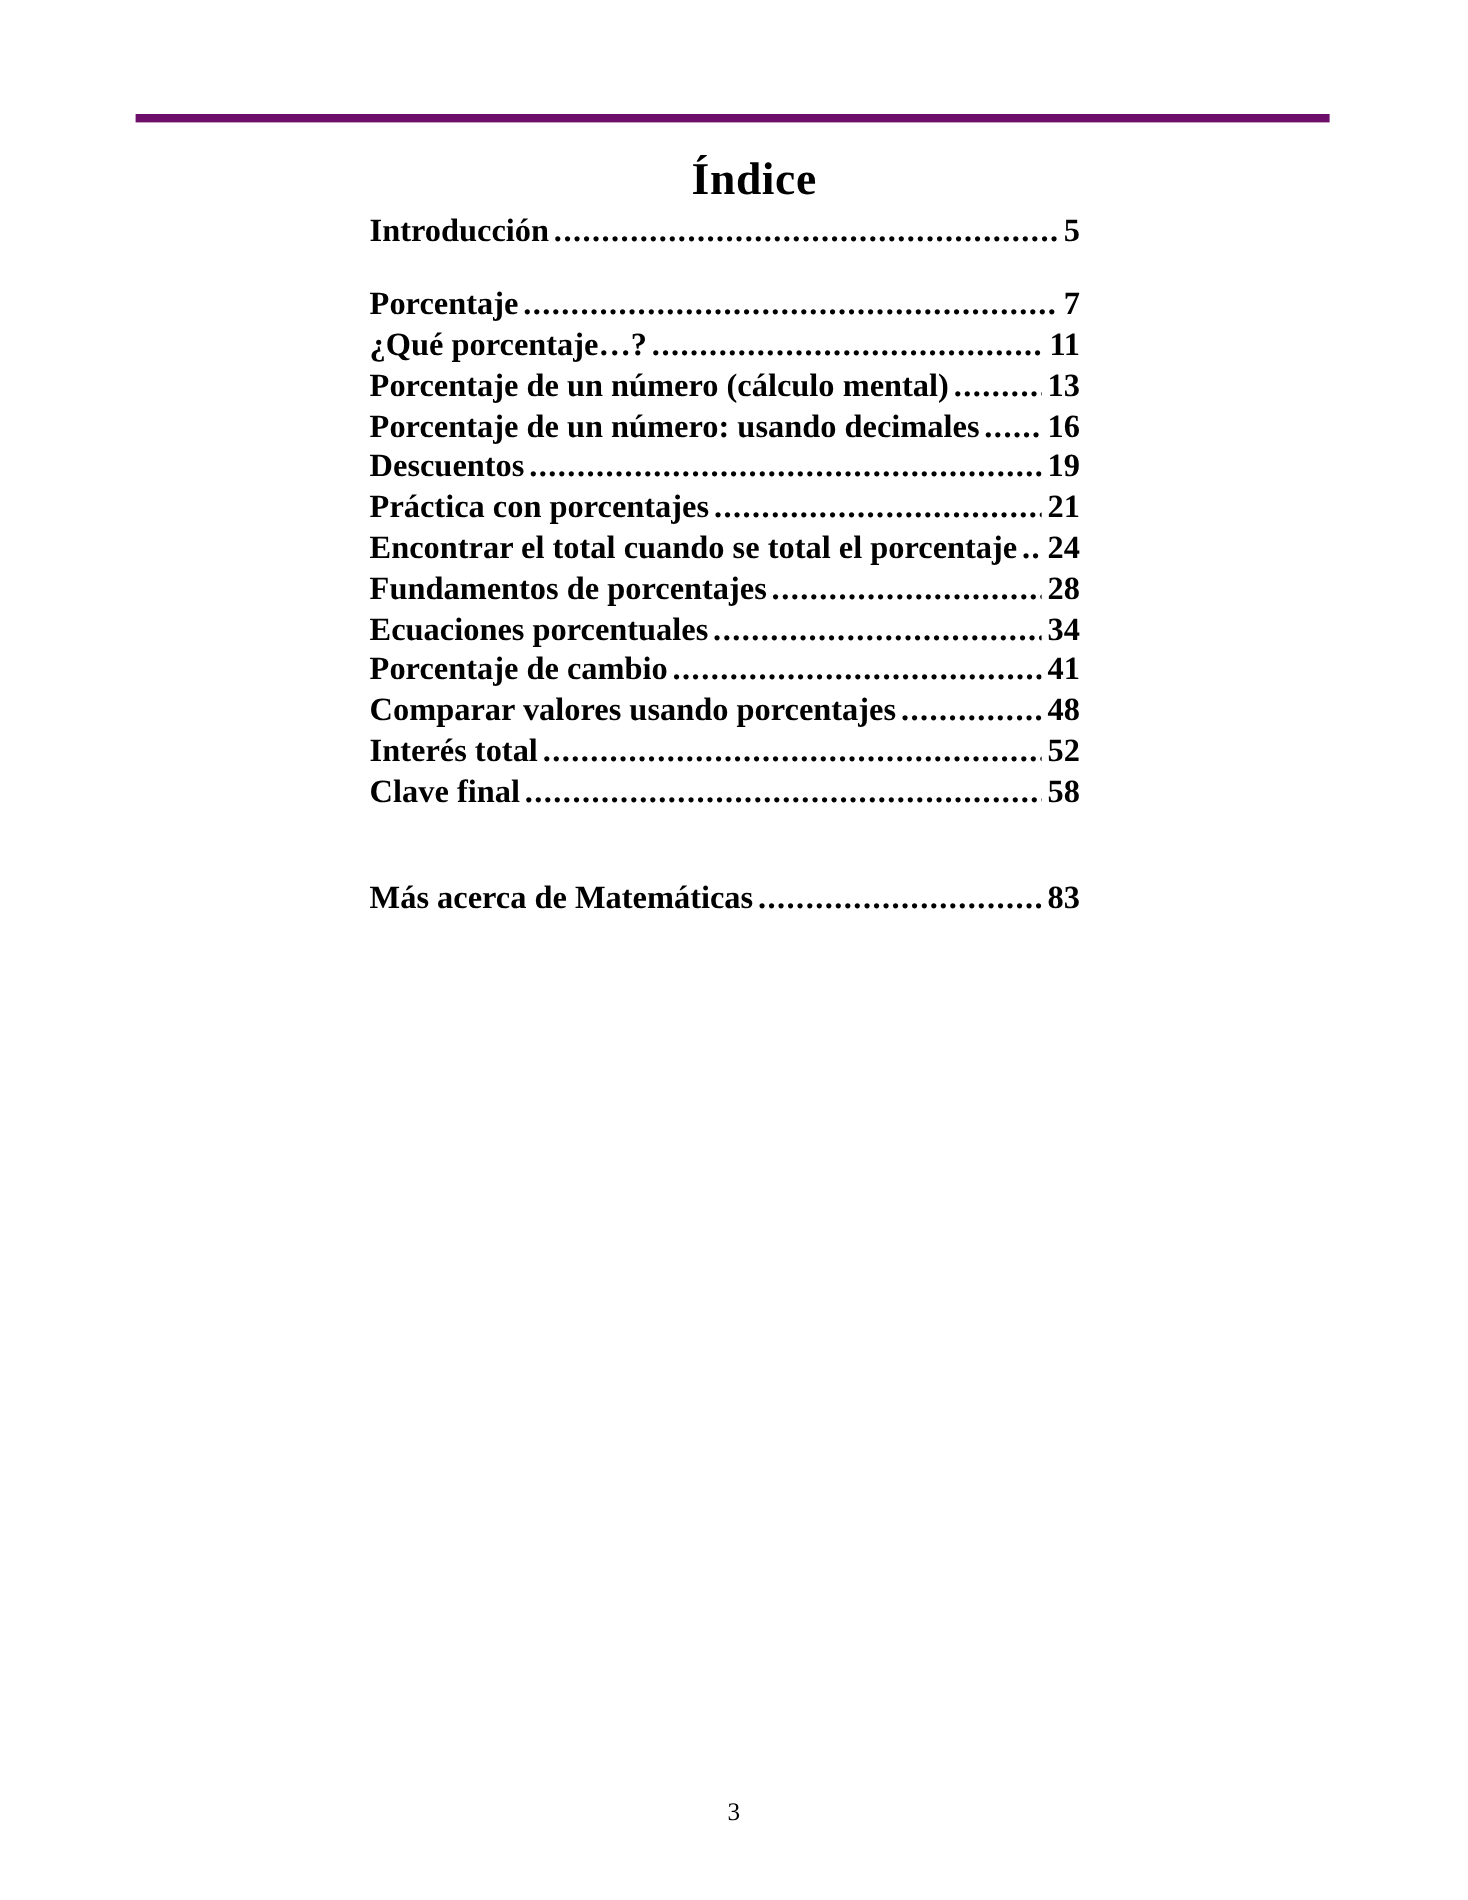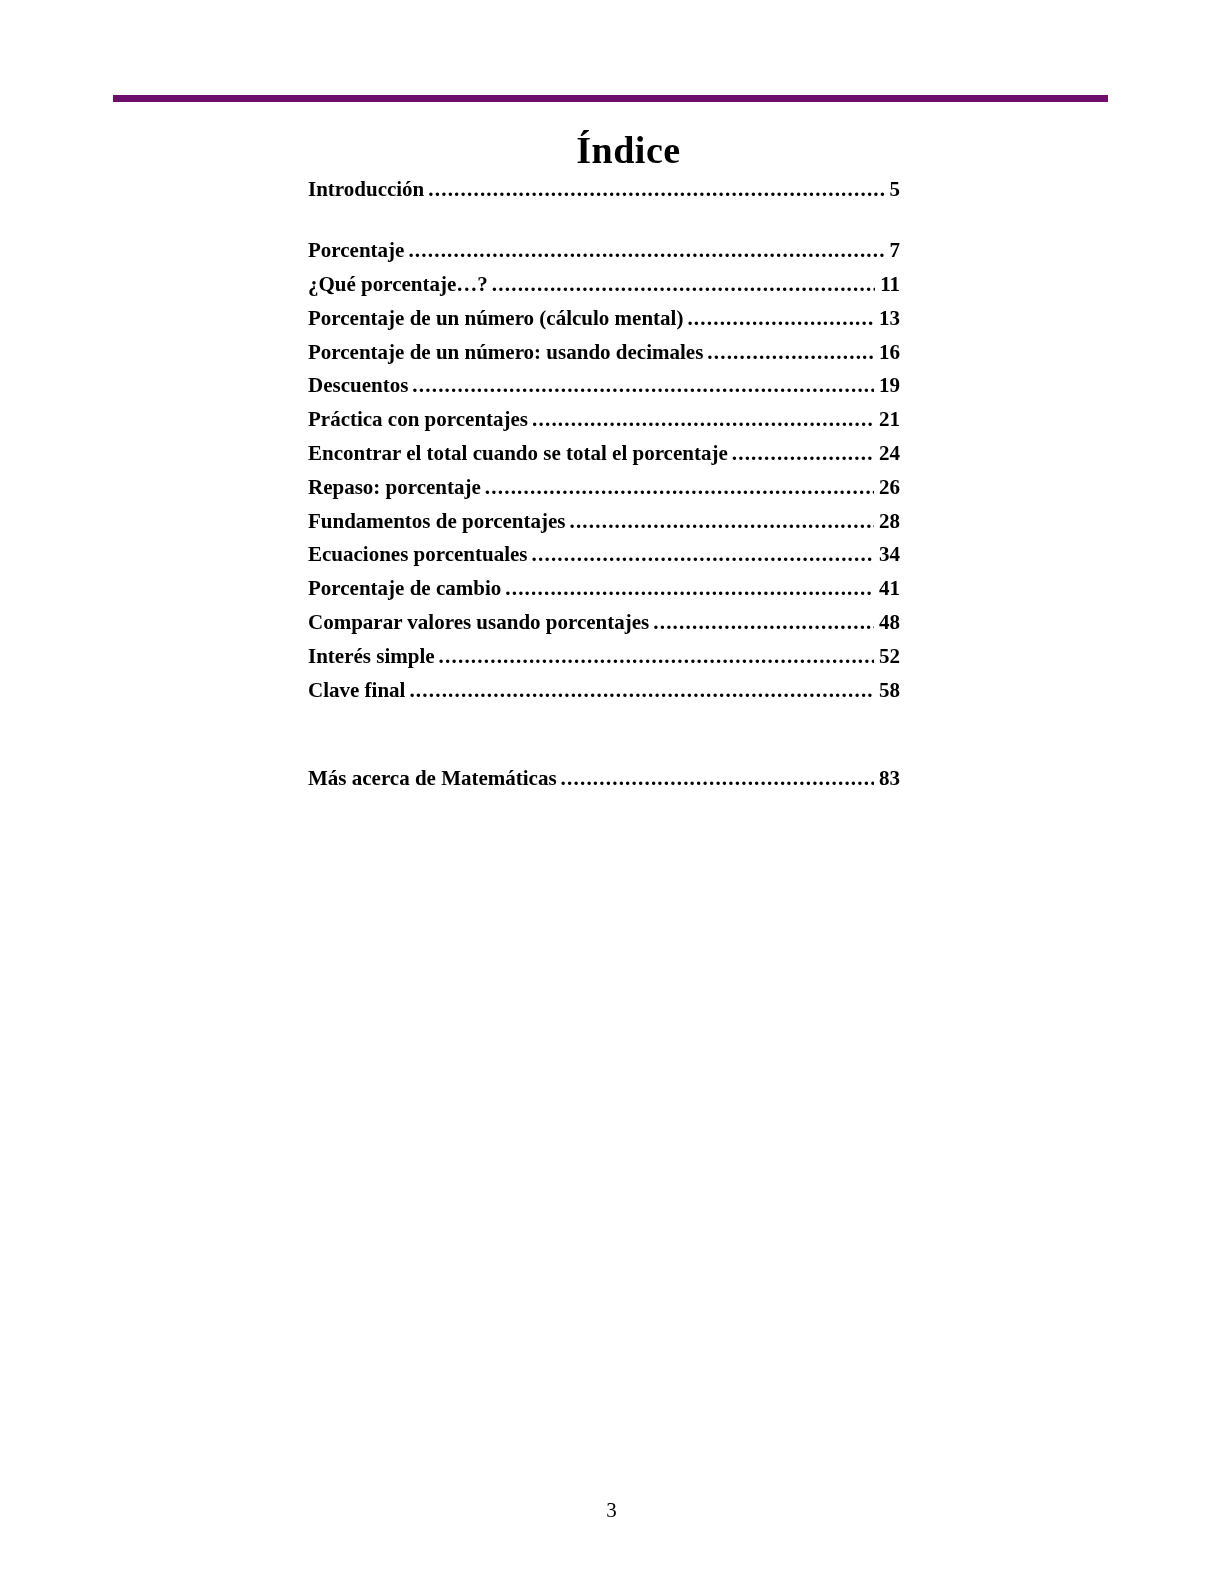--- a/index.html
+++ b/index.html
@@ -37,21 +37,21 @@
   .toc {
     position: absolute;
     top: 177px;
     left: 308px;
     width: 592px;
   }
   .row {
     display: flex;
     align-items: baseline;
     height: 33.8px;
-    font-size: 21px;
+    font-size: 27px;
     font-weight: bold;
     white-space: nowrap;
   }
   .lbl {
     flex: 0 0 auto;
   }
   .dots {
     flex: 1 1 auto;
     overflow: hidden;
     white-space: nowrap;
@@ -124,46 +124,41 @@
     <span class="lbl">Práctica con porcentajes</span>
     <span class="dots"></span>
     <span class="pg">21</span>
   </div>
   <div class="row">
     <span class="lbl">Encontrar el total cuando se total el porcentaje</span>
     <span class="dots"></span>
     <span class="pg">24</span>
   </div>
   <div class="row">
-    <span class="lbl">Repaso: porcentaje</span>
-    <span class="dots"></span>
-    <span class="pg">26</span>
-  </div>
-  <div class="row">
     <span class="lbl">Fundamentos de porcentajes</span>
     <span class="dots"></span>
     <span class="pg">28</span>
   </div>
   <div class="row">
     <span class="lbl">Ecuaciones porcentuales</span>
     <span class="dots"></span>
     <span class="pg">34</span>
   </div>
   <div class="row">
     <span class="lbl">Porcentaje de cambio</span>
     <span class="dots"></span>
     <span class="pg">41</span>
   </div>
   <div class="row">
     <span class="lbl">Comparar valores usando porcentajes</span>
     <span class="dots"></span>
     <span class="pg">48</span>
   </div>
   <div class="row">
-    <span class="lbl">Interés simple</span>
+    <span class="lbl">Interés total</span>
     <span class="dots"></span>
     <span class="pg">52</span>
   </div>
   <div class="row">
     <span class="lbl">Clave final</span>
     <span class="dots"></span>
     <span class="pg">58</span>
   </div>
 
   <div class="section-gap"></div>

